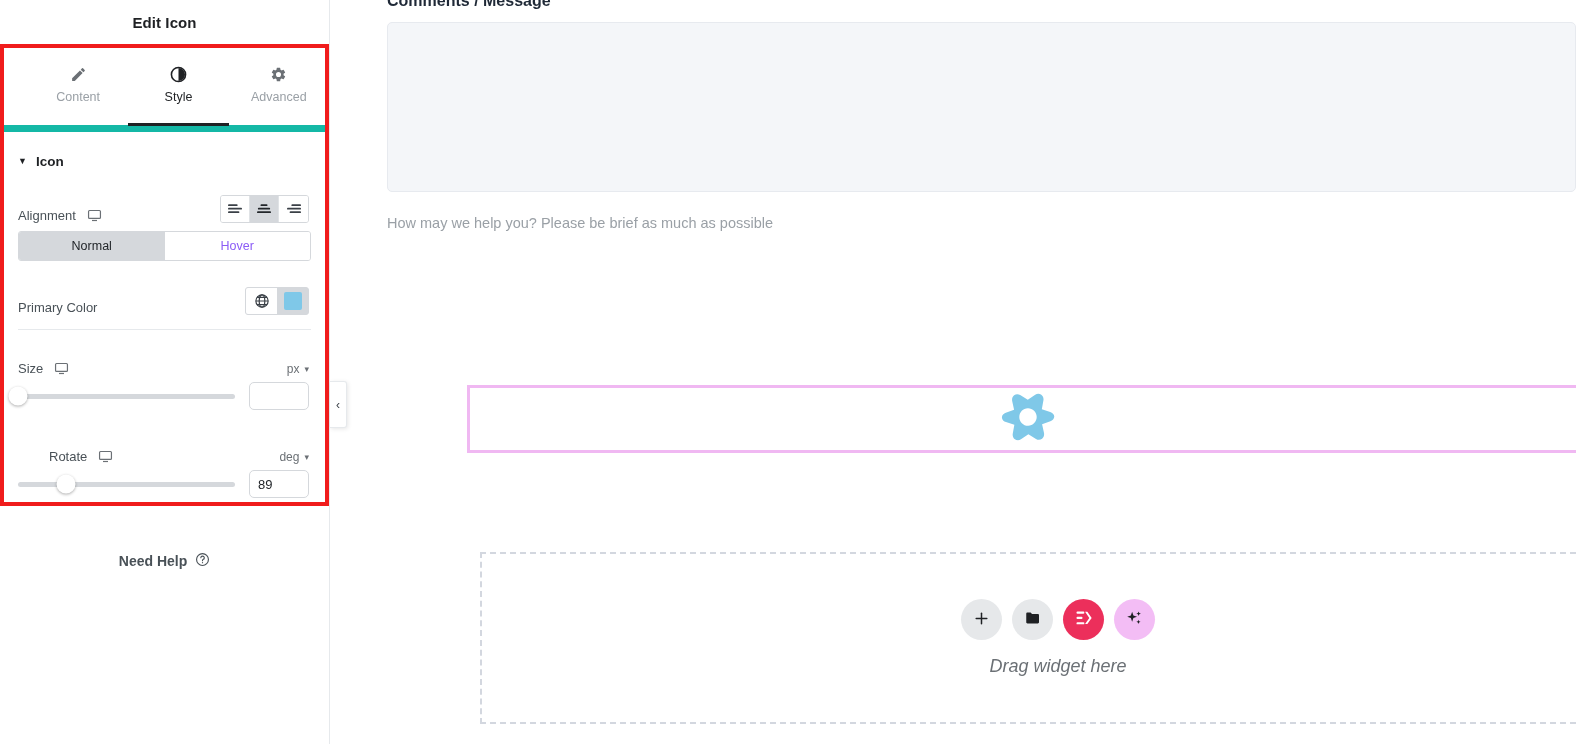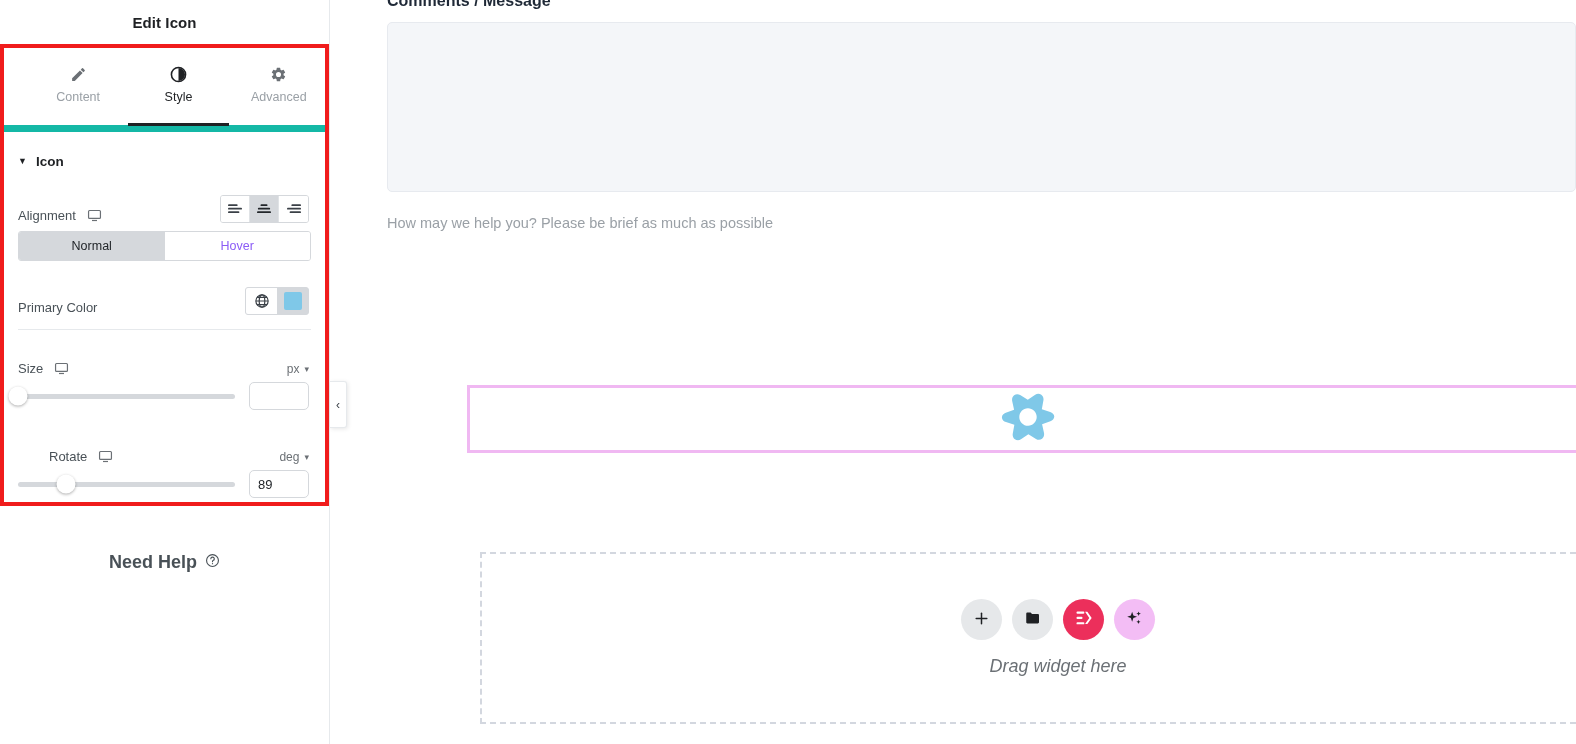--- a/index.html
+++ b/index.html
@@ -148,21 +148,21 @@
     width: 60px; height: 28px;
     border: 1px solid #d5d8dc; border-radius: 5px;
     font-size: 13px; color: #22262a;
     padding: 0 8px; background: #fff;
     font-family: "Liberation Sans", sans-serif;
   }
 
   .need-help {
     display: flex; align-items: center; justify-content: center; gap: 8px;
     margin-top: 54px;
-    font-size: 18px; font-weight: bold; color: #495157;
+    font-size: 14px; font-weight: bold; color: #495157;
     cursor: pointer;
   }
 
   
   .collapse-handle {
     position: absolute;
     left: 330px; top: 381px;
     width: 17px; height: 47px;
     background: #ffffff;
     border: 1px solid #e6e9ec; border-left: none;

